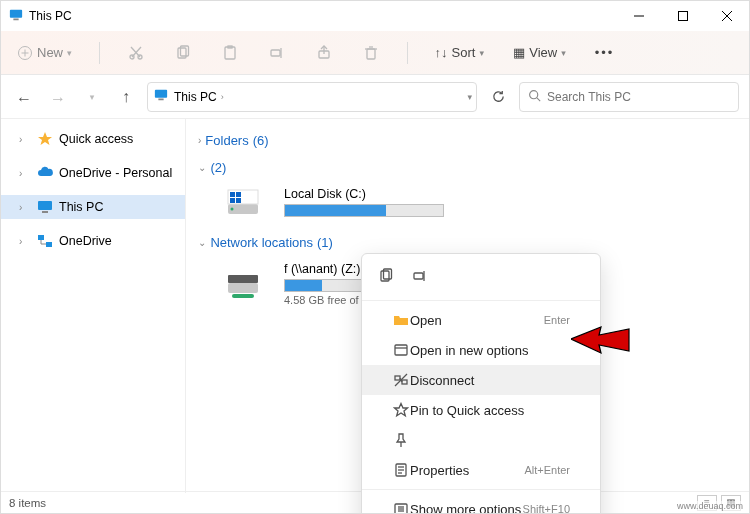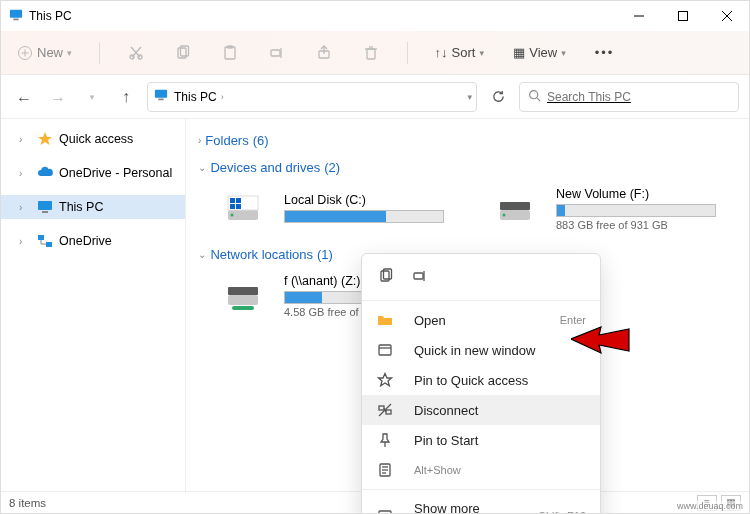--- a/index.html
+++ b/index.html
@@ -20,21 +20,21 @@
 .viewgrp { display:flex; align-items:center; gap:4px; color:#444; font-size:13px; padding:4px 6px;}
 
 .navrow { height: 44px; display:flex; align-items:center; gap:8px; padding: 0 10px; border-bottom: 1px solid #eee;}
 .navbtn { width:26px; height:26px; display:flex; align-items:center; justify-content:center; color:#555;}
 .navbtn.disabled{color:#bbb;}
 .addrbox { flex:1; height: 30px; border:1px solid #ddd; border-radius:4px; display:flex; align-items:center; padding: 0 4px 0 6px; gap:6px; font-size:12px;}
 .addrbox .crumb{ display:flex; align-items:center; gap:4px;}
 .addrbox input{ flex:1; border:none; outline:none; font-size:12px;}
 .refresh { width:26px; height:26px; display:flex; align-items:center; justify-content:center; color:#555;}
 .searchbox { width:220px; height:30px; border:1px solid #ddd; border-radius:4px; display:flex; align-items:center; padding:0 8px; gap:6px; font-size:12px; color:#888;}
-.searchbox input{ border:none; outline:none; flex:1; font-size:12px;text-decoration:underline;}
+.searchbox input{ border:none; outline:none; flex:1; font-size:12px;}
 
 .body { display:flex; height: calc(514px - 30px - 44px - 44px - 22px);}
 .sidebar { width:185px; border-right:1px solid #eee; padding-top:8px;}
 .sbitem { display:flex; align-items:center; gap:6px; padding:4px 0 4px 18px; font-size:12.5px; cursor:default;}
 .sbitem.sel { background:#d9e8f9;}
 .sbitem .chev{width:12px; color:#888; font-size:10px;}
 .sbico{width:16px;height:16px;}
 .content { flex:1; position:relative; overflow:hidden; padding: 8px 12px;}
 .sechdr { color:#1868c3; font-size:13px; padding:6px 0; display:flex; align-items:center; gap:4px;}
 .sechdr .chev{color:#888; font-size:10px;}
@@ -43,21 +43,21 @@
 .driveico { width:34px; height:30px;}
 .driveinfo { flex:1;}
 .driveinfo .nm{ font-size:12.5px; margin-bottom:3px;}
 .bar{ width:160px; height:13px; border:1px solid #bfbfbf; background:#e8e8e8; position:relative; margin-bottom:2px;}
 .bar .fill{ position:absolute; left:0; top:0; bottom:0; background:#3a97e2;}
 .free{ font-size:11px; color:#666;}
 
 .ctxmenu{ position:absolute; left:360px; top:252px; width:240px; background:#fff; border:1px solid #ddd; border-radius:6px; box-shadow:0 8px 24px rgba(0,0,0,.15); padding:6px 0; z-index:10;}
 .ctxtop{ display:flex; gap:10px; padding:4px 12px 8px 12px;}
 .ctxtop div{width:24px;height:24px;display:flex;align-items:center;justify-content:center;color:#555;}
-.ctxitem{ display:flex; align-items:center; gap:20px; padding:7px 14px; font-size:13px; color:#222;}
+.ctxitem{ display:flex; align-items:center; gap:0; padding:7px 30px; font-size:13px; color:#222;}
 .ctxitem:hover,.ctxitem.hl{ background:#f0f0f0;}
 .ctxitem .mi-ico{width:18px; display:flex;align-items:center;justify-content:center;}
 .ctxitem .lbl{flex:1;}
 .ctxitem .hint{font-size:11px;color:#888;}
 .ctxdiv{height:1px;background:#eee;margin:4px 0;}
 
 .arrowptr{ position:absolute; left:570px; top:320px; z-index:20; pointer-events:none;}
 
 .statusbar{ position:absolute; left:0; bottom:0; width:100%; height:22px; border-top:1px solid #eee; font-size:11.5px; color:#555; display:flex; align-items:center; padding:0 8px; justify-content:space-between;}
 .viewtoggles{display:flex;gap:4px;}
@@ -240,21 +240,20 @@
 
   <div class="content">
     <div class="sechdr">
       <span class="chev">›</span>
       <span>Folders</span>
       <span>(<span>6</span>)</span>
     </div>
 
     <div class="sechdr">
       <span class="chev">⌄</span>
-      <span>Devices and drives</span>
       <span>(<span>2</span>)</span>
     </div>
     <div class="drives">
       <div class="drive">
         <span class="driveico">
           <svg viewBox="0 0 34 30">
               <rect x="2" y="16" width="30" height="10" rx="2" fill="#c8c8c8"></rect>
               <rect x="2" y="2" width="30" height="14" fill="#fff" stroke="#ddd"></rect>
               <rect x="4" y="4" width="5" height="5" fill="#0b63c6"></rect>
               <rect x="10" y="4" width="5" height="5" fill="#0b63c6"></rect>
@@ -263,36 +262,20 @@
               <circle cx="6" cy="21" r="1.5" fill="#2fa86b"></circle>
             </svg>
         </span>
         <div class="driveinfo">
           <div class="nm">Local Disk (C:)</div>
           <div class="bar">
               <div class="fill" style="width:64%"></div>
             </div>
         </div>
       </div>
-      <div class="drive">
-        <span class="driveico">
-          <svg viewBox="0 0 34 30">
-              <rect x="2" y="16" width="30" height="10" rx="2" fill="#c8c8c8"></rect>
-              <rect x="2" y="8" width="30" height="8" rx="1" fill="#5a5a5a"></rect>
-              <circle cx="6" cy="21" r="1.5" fill="#2fa86b"></circle>
-            </svg>
-        </span>
-        <div class="driveinfo">
-          <div class="nm">New Volume (F:)</div>
-          <div class="bar">
-              <div class="fill" style="width:5%"></div>
-            </div>
-          <div class="free">883 GB free of 931 GB</div>
-        </div>
-      </div>
     </div>
 
     <div class="sechdr">
       <span class="chev">⌄</span>
       <span>Network locations</span>
       <span>(<span>1</span>)</span>
     </div>
     <div class="drives">
       <div class="drive">
         <span class="driveico">
@@ -339,60 +322,60 @@
     <span class="lbl">Open</span>
     <span class="hint">Enter</span>
   </div>
   <div class="ctxitem">
     <span class="mi-ico">
         <svg width="16" height="16" viewBox="0 0 16 16" fill="none" stroke="#555" stroke-width="1.3">
           <rect x="2" y="3" width="12" height="10" rx="1"></rect>
           <line x1="2" y1="6" x2="14" y2="6"></line>
         </svg>
       </span>
-    <span class="lbl">Quick in new window</span>
-  </div>
-  <div class="ctxitem">
-    <span class="mi-ico">
-        <svg width="16" height="16" viewBox="0 0 16 16" fill="none" stroke="#555" stroke-width="1.3">
-          <polygon points="8,1.5 10,6 14.5,6 11,9 12.3,13.8 8,11 3.7,13.8 5,9 1.5,6 6,6"></polygon>
-        </svg>
-      </span>
-    <span class="lbl">Pin to Quick access</span>
+    <span class="lbl">Open in new options</span>
   </div>
   <div class="ctxitem hl">
     <span class="mi-ico">
         <svg width="16" height="16" viewBox="0 0 16 16" fill="none" stroke="#555" stroke-width="1.3">
           <rect x="2" y="4" width="5" height="4"></rect>
           <rect x="9" y="8" width="5" height="4"></rect>
           <line x1="7" y1="6" x2="9" y2="10"></line>
           <line x1="2" y1="14" x2="14" y2="2"></line>
         </svg>
       </span>
     <span class="lbl">Disconnect</span>
   </div>
   <div class="ctxitem">
     <span class="mi-ico">
         <svg width="16" height="16" viewBox="0 0 16 16" fill="none" stroke="#555" stroke-width="1.3">
+          <polygon points="8,1.5 10,6 14.5,6 11,9 12.3,13.8 8,11 3.7,13.8 5,9 1.5,6 6,6"></polygon>
+        </svg>
+      </span>
+    <span class="lbl">Pin to Quick access</span>
+  </div>
+  <div class="ctxitem">
+    <span class="mi-ico">
+        <svg width="16" height="16" viewBox="0 0 16 16" fill="none" stroke="#555" stroke-width="1.3">
           <path d="M6 2h4v5l2 3H4l2-3V2z"></path>
           <line x1="8" y1="10" x2="8" y2="15"></line>
         </svg>
       </span>
-    <span class="lbl">Pin to Start</span>
   </div>
   <div class="ctxitem">
     <span class="mi-ico">
         <svg width="16" height="16" viewBox="0 0 16 16" fill="none" stroke="#555" stroke-width="1.3">
           <rect x="3" y="2" width="10" height="12" rx="1"></rect>
           <line x1="5" y1="5" x2="11" y2="5"></line>
           <line x1="5" y1="8" x2="11" y2="8"></line>
           <line x1="5" y1="11" x2="9" y2="11"></line>
         </svg>
       </span>
-    <span class="hint">Alt+Show</span>
+    <span class="lbl">Properties</span>
+    <span class="hint">Alt+Enter</span>
   </div>
   <div class="ctxdiv"></div>
   <div class="ctxitem">
     <span class="mi-ico">
         <svg width="16" height="16" viewBox="0 0 16 16" fill="none" stroke="#555" stroke-width="1.3">
           <rect x="2" y="3" width="12" height="10" rx="1"></rect>
           <line x1="5" y1="6" x2="11" y2="6"></line>
           <line x1="5" y1="8" x2="11" y2="8"></line>
           <line x1="5" y1="10" x2="11" y2="10"></line>
         </svg>

